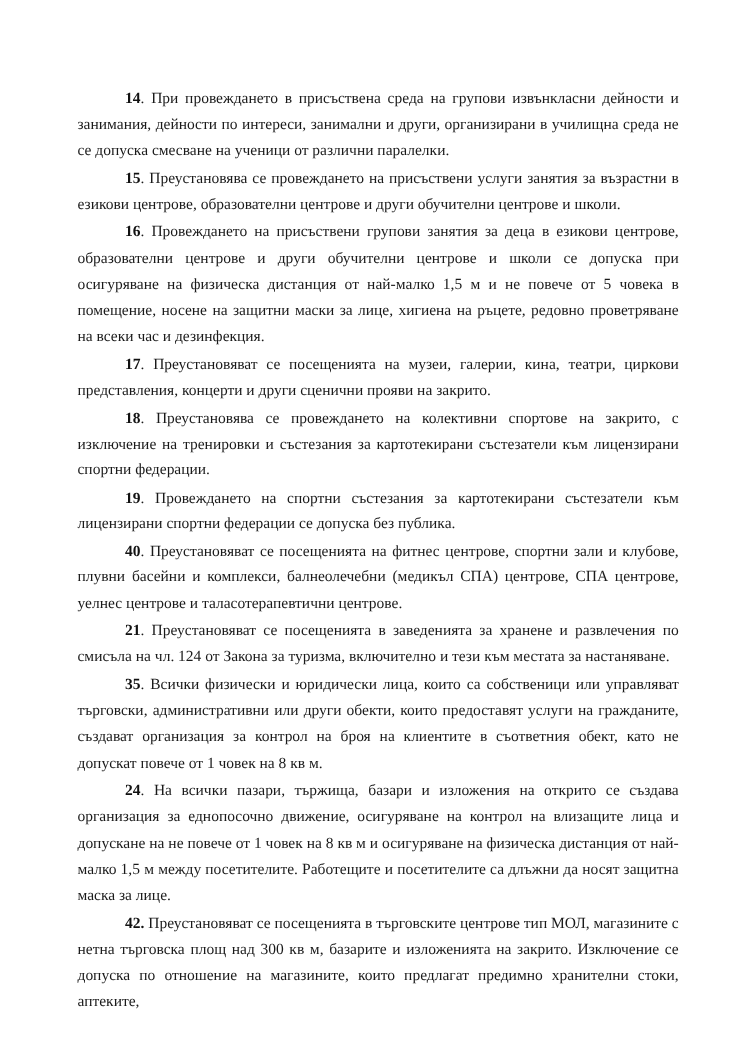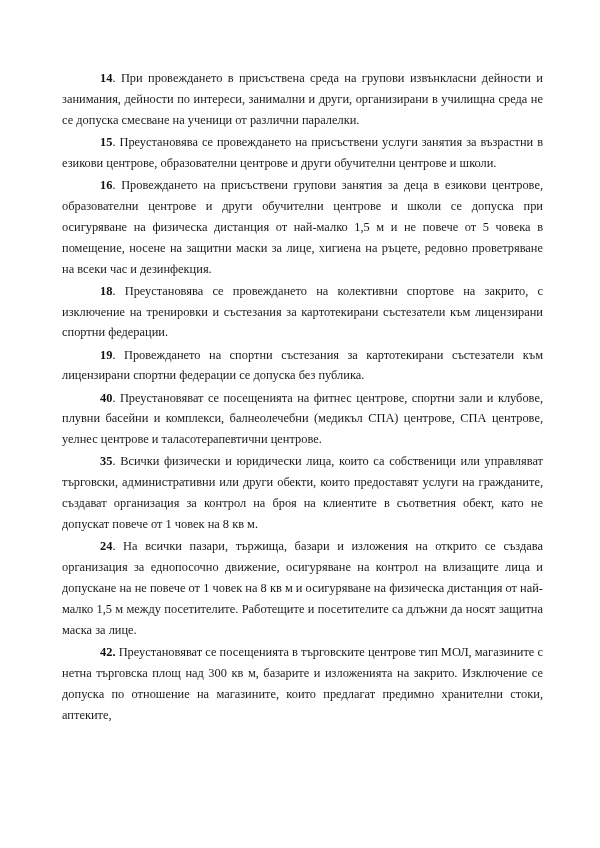--- a/index.html
+++ b/index.html
@@ -47,27 +47,29 @@
 
 <div class="page">
   <div class="content">
 
     <p class="para"><span class="num">14</span><span>. </span><span>При провеждането в присъствена среда на групови извънкласни дейности и занимания, дейности по интереси, занимални и други, организирани в училищна среда не се допуска смесване на ученици от различни паралелки.</span></p>
 
     <p class="para"><span class="num">15</span><span>. </span><span>Преустановява се провеждането на присъствени услуги занятия за възрастни в езикови центрове, образователни центрове и други обучителни центрове и школи.</span></p>
 
     <p class="para"><span class="num">16</span><span>. </span><span>Провеждането на присъствени групови занятия за деца в езикови центрове, образователни центрове и други обучителни центрове и школи се допуска при осигуряване на физическа дистанция от най-малко 1,5 м  и не повече от 5 човека в помещение, носене на защитни маски за лице, хигиена на ръцете, редовно проветряване на всеки час и дезинфекция.</span></p>
 
+    <p class="para"><span class="num">17</span><span>. </span><span>Преустановяват се посещенията на музеи, галерии, кина, театри, циркови представления, концерти и други сценични прояви на закрито.</span></p>
 
     <p class="para"><span class="num">18</span><span>. </span><span>Преустановява се провеждането на колективни спортове на закрито, с изключение на тренировки и състезания за картотекирани състезатели към лицензирани спортни федерации.</span></p>
 
     <p class="para"><span class="num">19</span><span>. </span><span>Провеждането на спортни състезания за картотекирани състезатели към лицензирани спортни федерации се допуска без публика.</span></p>
 
     <p class="para"><span class="num">40</span><span>. </span><span>Преустановяват се посещенията на фитнес центрове, спортни зали и клубове, плувни басейни и комплекси, балнеолечебни (медикъл СПА) центрове, СПА центрове, уелнес центрове и таласотерапевтични центрове.</span></p>
 
+    <p class="para"><span class="num">21</span><span>. </span><span>Преустановяват се посещенията в заведенията за хранене и развлечения по смисъла на чл. 124 от Закона за туризма, включително и тези към местата за настаняване.</span></p>
 
 
     <p class="para"><span class="num">35</span><span>. </span><span>Всички физически и юридически лица, които са собственици или управляват търговски, административни или други обекти, които предоставят услуги на гражданите, създават организация за контрол на броя на клиентите в съответния обект, като не допускат повече от 1 човек на 8 кв м.</span></p>
 
     <p class="para"><span class="num">24</span><span>. </span><span>На всички пазари, тържища, базари и изложения на открито се създава организация за еднопосочно движение, осигуряване на контрол на влизащите лица и допускане на не повече от 1 човек на 8 кв м и осигуряване на физическа дистанция от най-малко 1,5 м между посетителите. Работещите и посетителите са длъжни да носят защитна маска за лице.</span></p>
 
     <p class="para"><span class="num">42.</span><span> </span><span>Преустановяват се посещенията в търговските центрове тип МОЛ, магазините с нетна търговска площ над 300 кв м, базарите и изложенията на закрито. Изключение се допуска по отношение на магазините, които предлагат предимно хранителни стоки, аптеките,</span></p>
 
   </div>
 </div>

